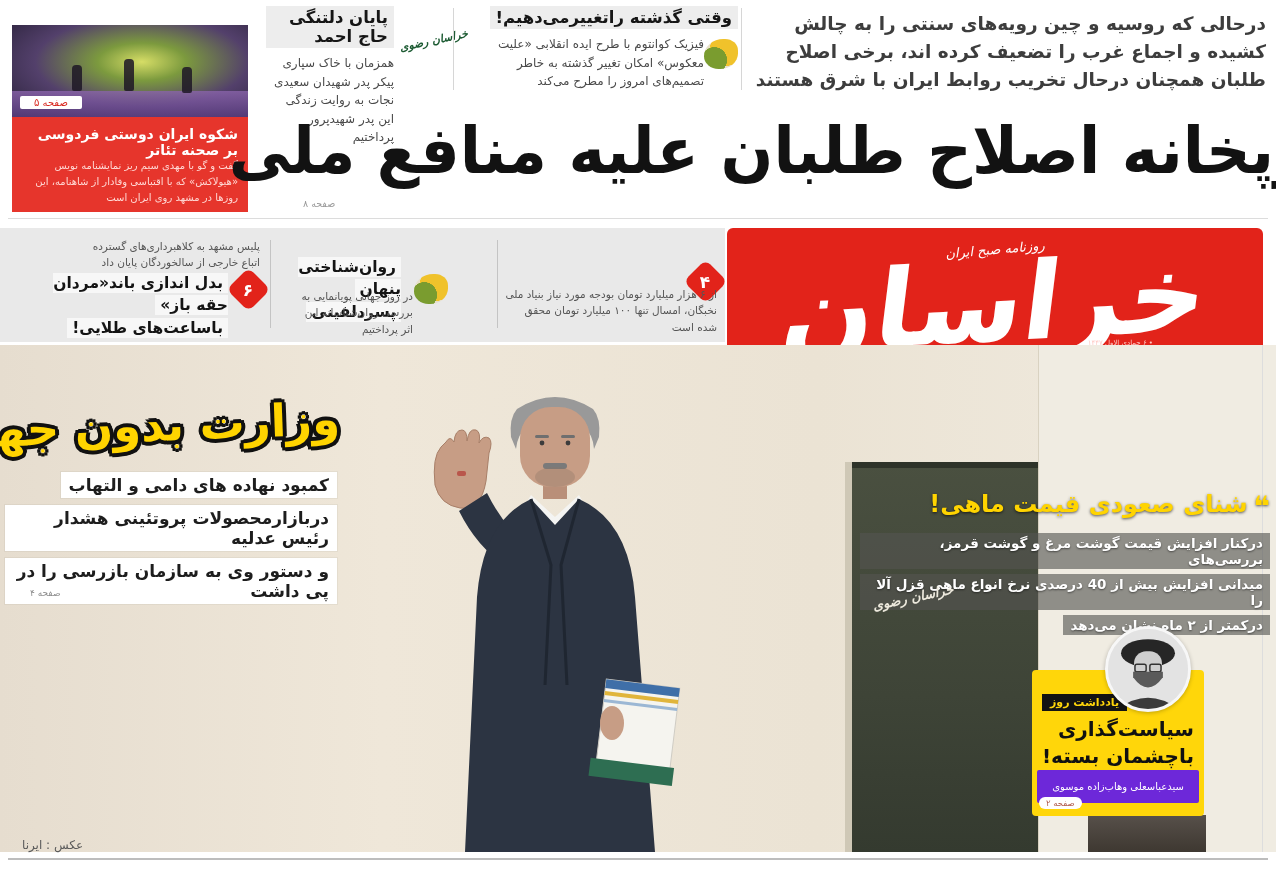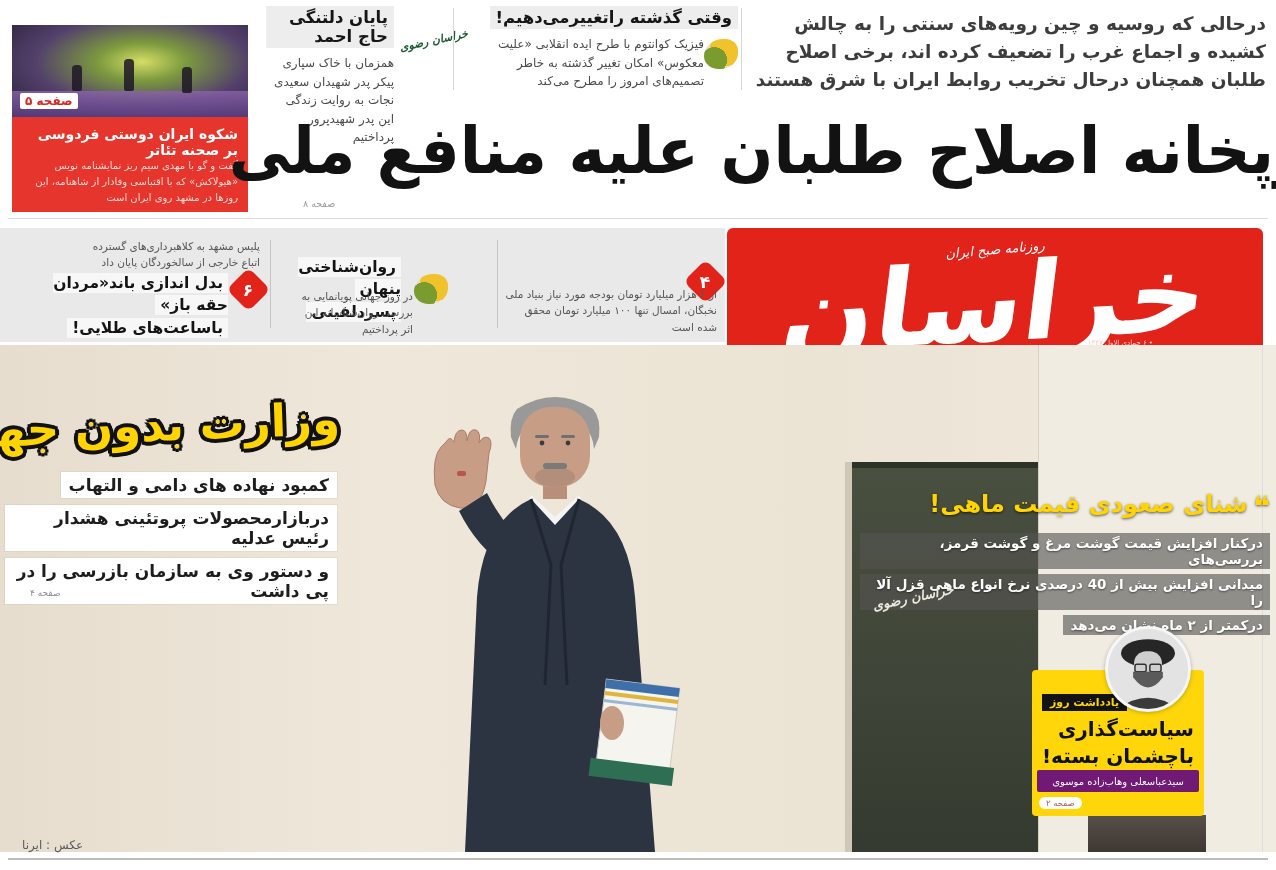--- a/index.html
+++ b/index.html
@@ -27,21 +27,21 @@
           background:radial-gradient(circle at 30% 70%, #7a9c2f 0 40%, transparent 41%),
                      radial-gradient(circle at 65% 35%, #f0c22b 0 55%, transparent 56%),#e7e0c8; }
 
   
   .theater-photo { position:absolute; left:12px; top:25px; width:236px; height:92px;
        background:radial-gradient(ellipse at 55% 40%, #d6dd66 0%, #7c9a3e 24%, #53406b 58%, #241d33 100%); }
   .theater-photo .stage { position:absolute; bottom:0; left:0; right:0; height:26px;
        background:linear-gradient(#8a64ab,#5d3f84); opacity:.8; }
   .fig { position:absolute; width:10px; height:26px; border-radius:4px 4px 2px 2px; background:#1d1626; opacity:.85; }
   .photo-badge { position:absolute; left:8px; bottom:8px; background:#fff; color:#d8281f;
-       font-size:12px; font-weight:bold; padding:1px 5px; border-radius:2px; }
+       font-size:10px; font-weight:normal; padding:1px 14px; border-radius:2px; }
   .theater-caption { position:absolute; left:12px; top:117px; width:236px; height:95px;
        background:#e6352c; color:#fff; padding:9px 10px; text-align:right; }
   .theater-caption h3 { font-size:14px; font-weight:bold; }
   .theater-caption p { font-size:10px; color:#ffd7d3; line-height:1.6; }
 
   
   .band { position:absolute; left:0; top:228px; width:725px; height:114px; background:#e9e9e9; }
   .band .rule { position:absolute; top:12px; height:88px; width:1px; background:#c4c4c4; }
   .bh { background:#f7f7f7; padding:1px 5px; }
   .band h4 { font-size:15.5px; font-weight:bold; color:#141414; line-height:1.45; text-align:right; }
@@ -108,21 +108,21 @@
   
   .portrait { position:absolute; left:1105px; top:626px; width:86px; height:86px; border-radius:50%;
         background:#e9e9e9; border:3px solid #f7f7f7; overflow:hidden; z-index:3;
         box-shadow:0 1px 4px rgba(0,0,0,.25); }
   .notebox { position:absolute; left:1032px; top:670px; width:172px; height:146px;
         background:#ffd60a; border-radius:4px; z-index:2; }
   .note-badge { position:absolute; left:10px; top:24px; background:#131313; color:#ffd60a;
         font-size:11px; font-weight:bold; padding:2px 8px; }
   .note-title { position:absolute; right:10px; top:46px; text-align:right; font-size:20px;
         font-weight:bold; color:#111; line-height:1.35; }
-  .note-author { position:absolute; left:5px; right:5px; top:100px; height:22px; background:#701a75;
+  .note-author { position:absolute; left:5px; right:5px; top:100px; height:33px; background:#6d28d9;
         color:#fff; font-size:10px; display:flex; align-items:center; justify-content:center; border-radius:2px; }
   .note-pageref { position:absolute; left:7px; bottom:7px; background:#fff; color:#b05a4a;
         font-size:8.5px; padding:1px 7px; border-radius:7px; }
 
   .credit { position:absolute; left:22px; top:838px; font-size:12px; color:#5a5a5a; direction:rtl; }
   .bottom-line { position:absolute; left:8px; top:858px; width:1260px; height:2px; background:#bdbdbd; }
 </style>
 </head>
 <body>
 

